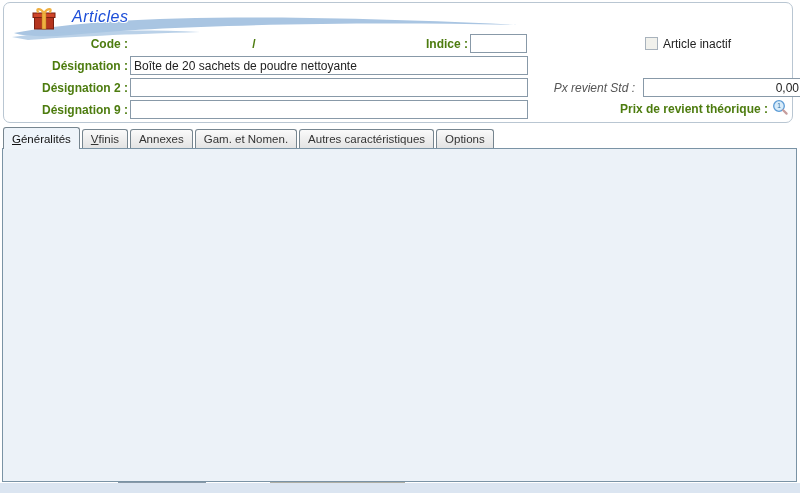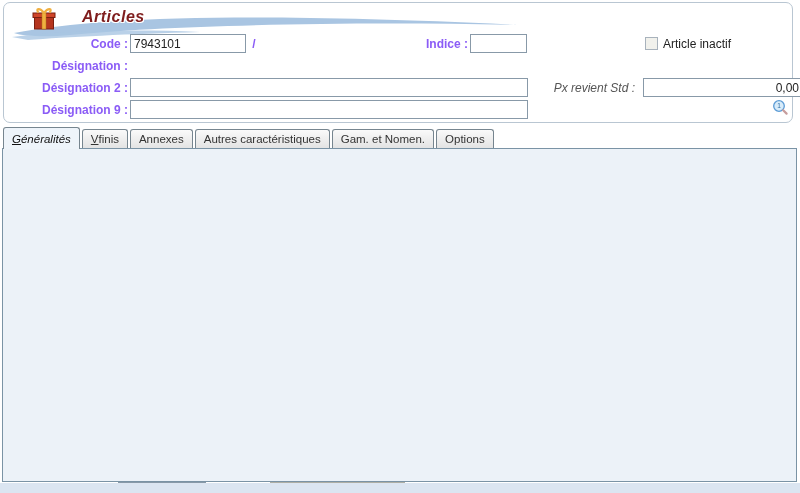--- a/index.html
+++ b/index.html
@@ -3,42 +3,42 @@
 <meta charset="utf-8">
 <style>
   html,body{margin:0;padding:0;background:#fff;}
   #screen{position:relative;width:800px;height:493px;background:#fff;overflow:hidden;
           font-family:"Liberation Sans",sans-serif;font-size:12px;color:#222;}
   
   .topbox{position:absolute;left:3px;top:2px;width:790px;height:121px;background:#fff;
           border:1px solid #b9c6d2;border-radius:7px;box-sizing:border-box;}
   .swoosh{position:absolute;left:6px;top:6px;z-index:0;}
   .gift{position:absolute;left:30px;top:6px;z-index:2;}
-  .apptitle{position:absolute;left:78px;top:5px;z-index:2;font-size:16px;font-weight:bold;font-style:italic;
-            color:#7f1d1d;letter-spacing:.5px;text-shadow:1px 1px 0 #fff,-1px -1px 0 #fff,1px -1px 0 #fff,-1px 1px 0 #fff;}
+  .apptitle{position:absolute;left:68px;top:5px;z-index:2;font-size:16px;font-weight:normal;font-style:italic;
+            color:#1d4ed8;letter-spacing:.5px;text-shadow:1px 1px 0 #fff,-1px -1px 0 #fff,1px -1px 0 #fff,-1px 1px 0 #fff;}
   
-  .flabel{position:absolute;font-weight:bold;color:#8b5cf6;text-align:right;line-height:15px;white-space:nowrap;}
+  .flabel{position:absolute;font-weight:bold;color:#4d7c0f;text-align:right;line-height:15px;white-space:nowrap;}
   .plain{position:absolute;color:#222;line-height:15px;white-space:nowrap;}
   .dimlabel{position:absolute;color:#9aa6b4;text-align:right;line-height:15px;white-space:nowrap;}
   .itlabel{position:absolute;color:#555;font-style:italic;text-align:right;line-height:15px;white-space:nowrap;}
   .tinput{position:absolute;height:19px;box-sizing:border-box;border:1px solid #8899a8;background:#fff;
           font-family:"Liberation Sans",sans-serif;font-size:12px;color:#222;padding:0 3px;}
   .tright{text-align:right;}
   .readonly{position:absolute;height:19px;box-sizing:border-box;background:#e4e4da;border:1px solid #aeae a4;
             border:1px solid #aeaea4;font-size:12px;color:#333;padding:1px 5px;line-height:15px;overflow:hidden;white-space:nowrap;}
   .checkbox{position:absolute;width:13px;height:13px;box-sizing:border-box;background:#fff;border:1px solid #8a9aa8;}
   .checkbox.dis{background:#f1f1ec;border-color:#a8b2bc;}
   .checkbox.checked::after{content:"\2713";position:absolute;left:1px;top:-2px;font-size:12px;color:#4a4a4a;}
   .icon-slot{position:absolute;width:18px;height:18px;display:block;}
   
   .tabstrip{position:absolute;left:3px;top:126px;height:22px;display:flex;align-items:flex-end;z-index:3;}
   .tab{display:inline-block;padding:3px 8px;margin-right:2px;font-size:11.5px;color:#333;
        background:linear-gradient(#fafafa,#e3e3e3);border:1px solid #76858f;border-bottom:none;
        border-radius:3px 3px 0 0;cursor:default;}
-  .tab.active{background:#eef4fa;padding-top:5px;padding-bottom:4px;margin-bottom:-1px;color:#111;font-style:italic;}
+  .tab.active{background:#eef4fa;padding-top:5px;padding-bottom:4px;margin-bottom:-1px;color:#111;}
   .accel{text-decoration:underline;}
   
   .content{position:absolute;left:2px;top:148px;width:795px;height:334px;background:#ecf2f8;
            border:1px solid #7a93a5;box-sizing:border-box;z-index:1;}
   .groupbox{position:absolute;border:1px solid #8fb6d2;border-radius:8px;box-sizing:border-box;}
   .legend{position:absolute;top:-9px;left:9px;background:#ecf2f8;padding:0 4px;font-weight:bold;
           color:#1a3a5c;font-size:12px;white-space:nowrap;line-height:15px;}
   .hist{position:absolute;color:#1b2f4a;line-height:15px;white-space:nowrap;}
   .bottomstrip{position:absolute;left:0;top:483px;width:800px;height:10px;background:#dbe5f1;}
 </style>
@@ -56,48 +56,49 @@
           <rect x="3.5" y="9" width="19" height="13" fill="#b5351f" stroke="#7a1f10"></rect>
           <rect x="2" y="6" width="22" height="4.5" fill="#d04428" stroke="#7a1f10"></rect>
           <rect x="11" y="6" width="4" height="16" fill="#f0b040" stroke="#b07818" stroke-width="0.5"></rect>
           <path d="M13 6 C 9 0.5, 4 1.5, 7.5 5.5" fill="none" stroke="#f0b040" stroke-width="2.2"></path>
           <path d="M13 6 C 17 0.5, 22 1.5, 18.5 5.5" fill="none" stroke="#f0b040" stroke-width="2.2"></path>
         </svg></span>
     <div class="apptitle">Articles</div>
   </div>
 
   <div class="flabel" style="left:28px;top:37px;width:100px;">Code :</div>
-  <input class="tinput" style="left: 130px; top: 34px; width: 116px;" value="7943101">
   <div class="flabel" style="left:248px;top:37px;width:12px;text-align:center;">/</div>
   <div class="flabel" style="left:398px;top:37px;width:70px;">Indice :</div>
   <input class="tinput" style="left: 470px; top: 34px; width: 57px;" value="">
   <span class="checkbox dis" style="left:645px;top:37px;"></span>
   <div class="plain" style="left:663px;top:37px;">Article inactif</div>
 
   <div class="flabel" style="left:18px;top:59px;width:110px;">Désignation :</div>
+  <input class="tinput" style="left: 130px; top: 56px; width: 398px;" value="Boîte de 20 sachets de poudre nettoyante">
 
   <div class="flabel" style="left:8px;top:81px;width:120px;">Désignation 2 :</div>
   <input class="tinput" style="left: 130px; top: 78px; width: 398px;" value="">
   <div class="itlabel" style="left:545px;top:81px;width:90px;">Px revient Std :</div>
   <input class="tinput tright" style="left: 643px; top: 78px; width: 160px;" value="0,00">
 
   <div class="flabel" style="left:8px;top:103px;width:120px;">Désignation 9 :</div>
   <input class="tinput" style="left: 130px; top: 100px; width: 398px;" value="">
+  <div class="flabel" style="left:560px;top:102px;width:208px;">Prix de revient théorique :</div>
   <span class="icon-slot" style="left:772px;top:99px;"><svg width="17" height="17" viewBox="0 0 17 17">
         <circle cx="7" cy="7" r="5.3" fill="#d8ecfa" stroke="#5b9bd5" stroke-width="1.3"></circle>
         <text x="7" y="9.4" font-size="6.5" text-anchor="middle" fill="#2e6da4" font-family="sans-serif">1</text>
         <line x1="11.2" y1="11.2" x2="14.6" y2="14.6" stroke="#c79d9d" stroke-width="2.2" stroke-linecap="round"></line>
       </svg></span>
 
   <div class="tabstrip">
     <span class="tab active"><span class="accel">G</span><span>énéralités</span></span>
     <span class="tab"><span class="accel">V</span><span>finis</span></span>
     <span class="tab"><span class="accel"></span><span>Annexes</span></span>
+    <span class="tab"><span class="accel"></span><span>Gam. et Nomen.</span></span>
     <span class="tab"><span class="accel"></span><span>Autres caractéristiques</span></span>
-    <span class="tab"><span class="accel"></span><span>Gam. et Nomen.</span></span>
     <span class="tab"><span class="accel"></span><span>Options</span></span>
   </div>
 
   <div class="content"></div>
 
   <div class="flabel" style="left:5px;top:156px;width:98px;">Code nature :</div>
   <input class="tinput" style="left: 107px; top: 153px; width: 83px;" value="PFF">
   <span class="icon-slot" style="left:196px;top:155px;"><svg width="17" height="15" viewBox="0 0 17 15">
         <rect x="7" y="1" width="9.5" height="13" fill="#fff" stroke="#8a9aa8"></rect>
         <line x1="8.5" y1="4" x2="15" y2="4" stroke="#6a7a88"></line>

